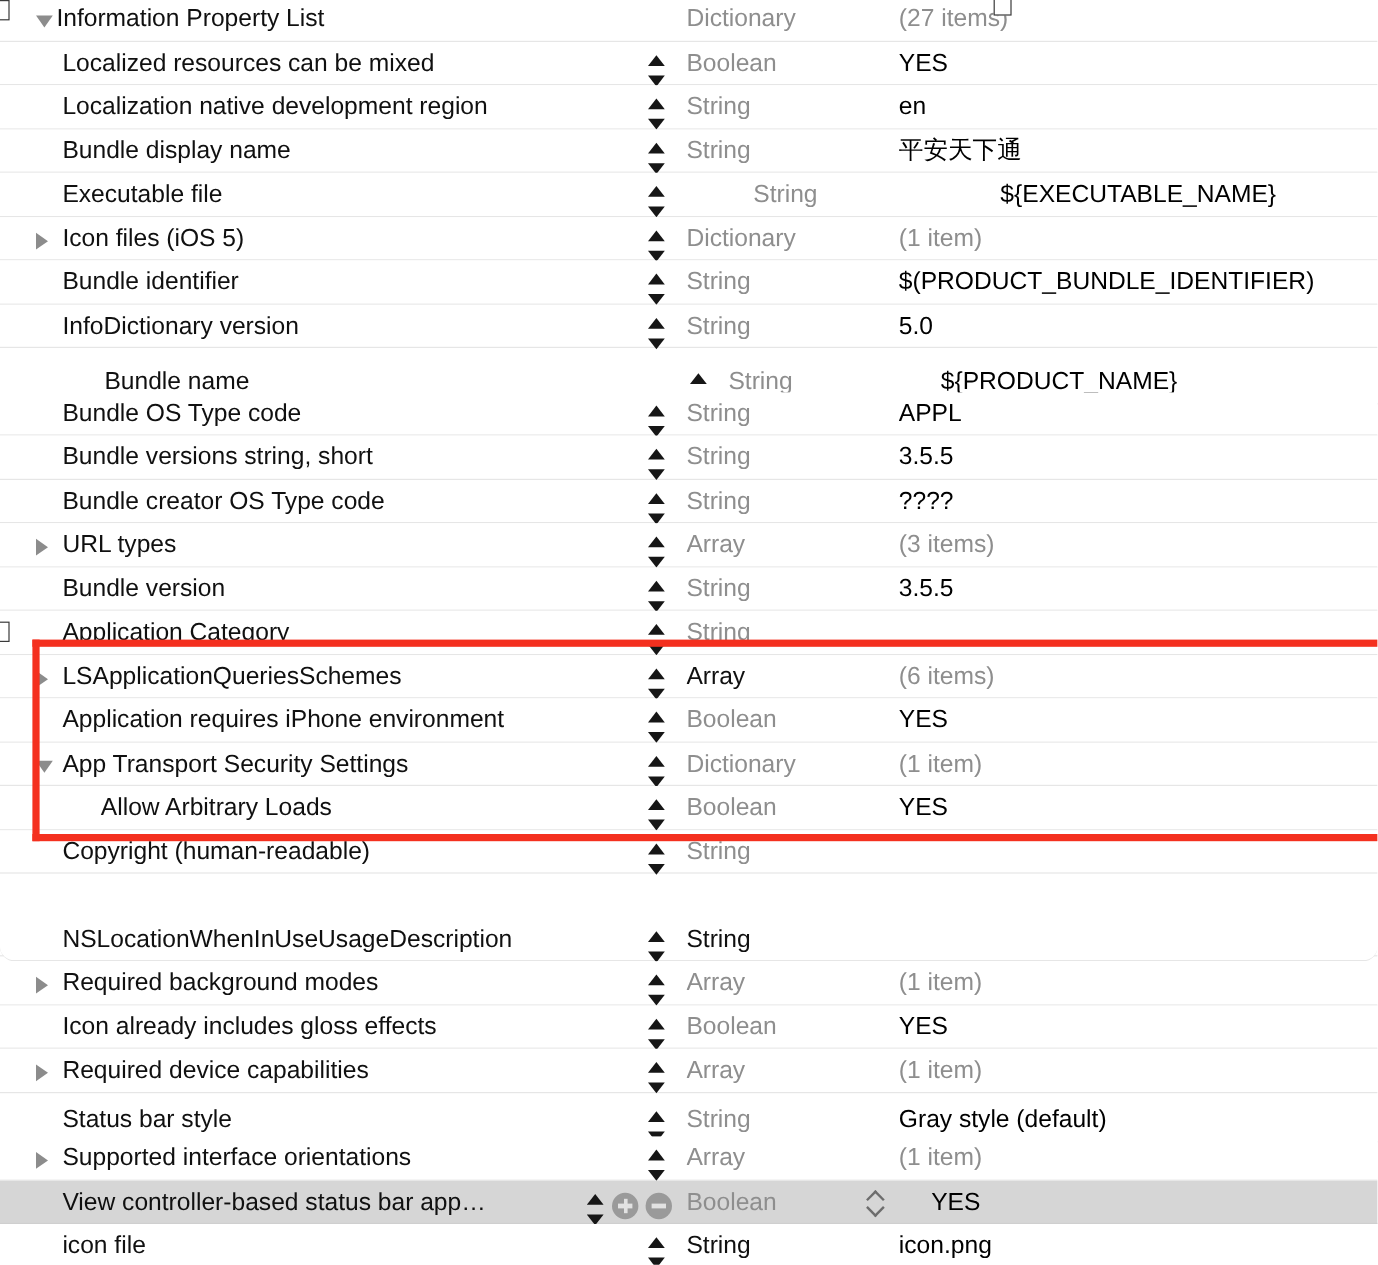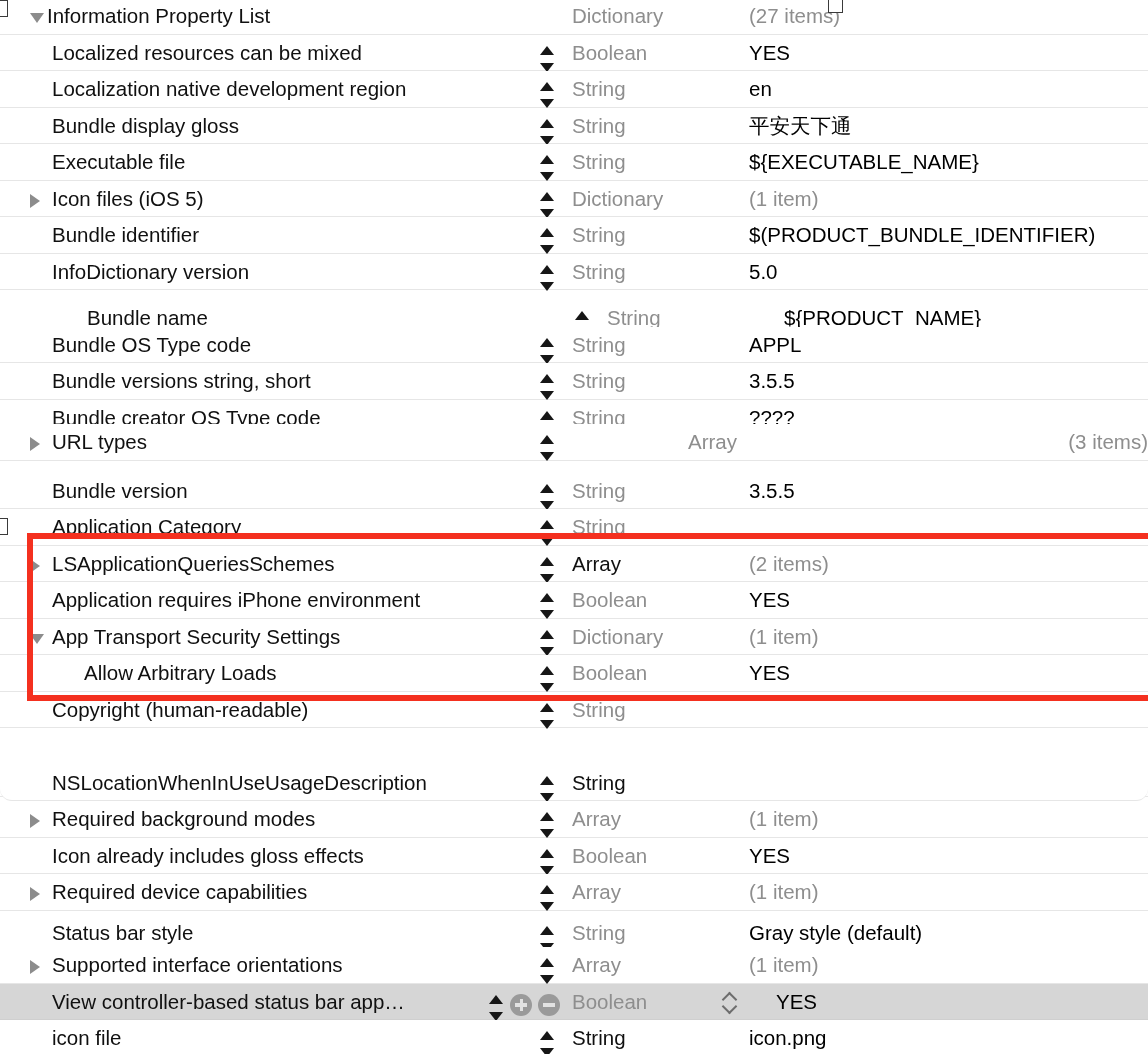--- a/index.html
+++ b/index.html
@@ -174,30 +174,30 @@
         </div>
         <div class="stepper">
           <span class="up"></span>
           <span class="dn"></span>
         </div>
         <div class="cell c-type">String</div>
         <div class="cell c-value">en</div>
       </div>
       <div class="row lvl1" style="top: 107.5px;">
         <div class="cell c-key">
-          <span class="key-text">Bundle display gloss</span>
+          <span class="key-text">Bundle display name</span>
         </div>
         <div class="stepper">
           <span class="up"></span>
           <span class="dn"></span>
         </div>
         <div class="cell c-type">String</div>
         <div class="cell c-value">平安天下通</div>
       </div>
-      <div class="row lvl1" style="top: 144px;">
+      <div class="row lvl1" style="top: 144px; text-align: center;">
         <div class="cell c-key">
           <span class="key-text">Executable file</span>
         </div>
         <div class="stepper">
           <span class="up"></span>
           <span class="dn"></span>
         </div>
         <div class="cell c-type">String</div>
         <div class="cell c-value">${EXECUTABLE_NAME}</div>
       </div>
@@ -272,21 +272,21 @@
         <div class="cell c-key">
           <span class="key-text">Bundle creator OS Type code</span>
         </div>
         <div class="stepper">
           <span class="up"></span>
           <span class="dn"></span>
         </div>
         <div class="cell c-type">String</div>
         <div class="cell c-value">????</div>
       </div>
-      <div class="row lvl1" style="top: 424px; text-align: right;">
+      <div class="row lvl1" style="top: 436px;">
         <div class="cell c-key">
           <span class="tri"></span>
           <span class="key-text">URL types</span>
         </div>
         <div class="stepper">
           <span class="up"></span>
           <span class="dn"></span>
         </div>
         <div class="cell c-type">Array</div>
         <div class="cell c-value muted">(3 items)</div>
@@ -316,21 +316,21 @@
       <div class="row lvl1" style="top: 545.5px;">
         <div class="cell c-key">
           <span class="tri"></span>
           <span class="key-text">LSApplicationQueriesSchemes</span>
         </div>
         <div class="stepper">
           <span class="up"></span>
           <span class="dn"></span>
         </div>
         <div class="cell c-type strong">Array</div>
-        <div class="cell c-value muted">(2 items)</div>
+        <div class="cell c-value muted">(6 items)</div>
       </div>
       <div class="row lvl1" style="top: 582px; padding-left: 48px;">
         <div class="cell c-key">
           <span class="key-text">Application requires iPhone environment</span>
         </div>
         <div class="stepper">
           <span class="up"></span>
           <span class="dn"></span>
         </div>
         <div class="cell c-type">Boolean</div>

